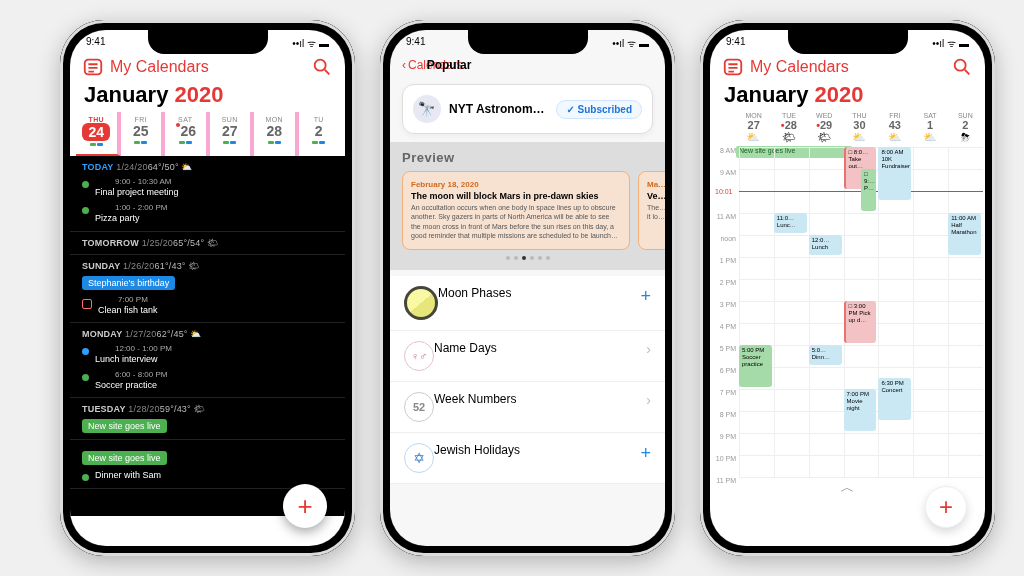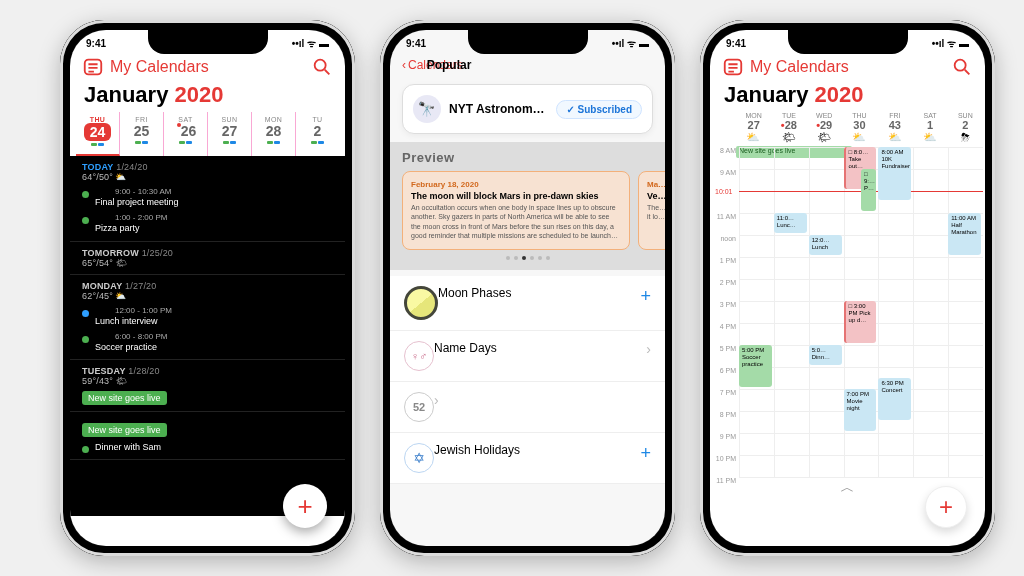--- a/index.html
+++ b/index.html
@@ -15,46 +15,46 @@
     --bg:#f0f0f0;
   }
   html,body{margin:0;padding:0;background:var(--bg);font-family:-apple-system,BlinkMacSystemFont,"Helvetica Neue",Arial,sans-serif;}
   .stage{width:1024px;height:576px;position:relative;background:var(--bg);}
   .phone{
     position:absolute;top:20px;width:295px;height:536px;
     background:#111;border-radius:44px;box-shadow:0 6px 22px rgba(0,0,0,.25),inset 0 0 0 3px #dcdcdc,inset 0 0 0 10px #000;
   }
   .phone .screen{position:absolute;inset:10px;border-radius:36px;overflow:hidden;background:#fff;}
   .notch{position:absolute;top:0;left:50%;transform:translateX(-50%);width:120px;height:24px;background:#000;border-radius:0 0 16px 16px;z-index:50;}
-  .statusbar{display:flex;justify-content:space-between;align-items:center;padding:6px 16px 2px;font-size:10px;font-weight:700;}
+  .statusbar{display:flex;justify-content:space-between;align-items:flex-start;padding:6px 16px 2px;font-size:10px;font-weight:400;}
   .status-right span{}
   
   #p1{left:60px;}
   #p2{left:380px;}
   #p3{left:700px;}
 
   
   .p1-headbar{display:flex;justify-content:space-between;align-items:center;padding:4px 12px;color:var(--red);}
   .icon-box{width:22px;height:22px;display:flex;align-items:center;justify-content:center;}
   .title-line{padding:0 14px 4px;font-size:22px;font-weight:800;}
   .title-line .year{color:var(--red);}
   .daystrip{display:flex;padding:0 6px;background:#fff;}
-  .daycell{flex:1;min-width:0;text-align:center;padding:4px 0 8px;border-right:1px solid #f9a8d4;}
+  .daycell{flex:1;min-width:0;text-align:center;padding:4px 0 8px;border-right:4px solid #f9a8d4;}
   .daycell:last-child{border-right:none;}
   .daycell .dow{font-size:7px;color:#888;letter-spacing:.4px;}
   .daycell .num{font-size:14px;font-weight:600;color:#666;}
   .daycell.sel{border-bottom:2px solid var(--red);} 
   .daycell.sel .dow{color:var(--red);font-weight:700;}
   .daycell.sel .num{color:var(--red);display:inline-block;background:var(--red);color:#fff;border-radius:6px;padding:1px 6px;}
   .daycell .reddot{width:4px;height:4px;border-radius:50%;background:var(--red);display:inline-block;margin-left:2px;vertical-align:top;}
   .busy{margin-top:2px;display:flex;justify-content:center;gap:1px;}
   .busy span{display:inline-block;width:6px;height:3px;border-radius:1px;}
   .agenda{background:#000;color:#fff;overflow:hidden;font-size:9px;height:360px;}
   .ag-day{border-bottom:1px solid #222;padding:6px 12px 6px;}
-  .ag-dayhead{display:flex;justify-content:flex-start;color:#ccc;font-weight:700;font-size:9px;letter-spacing:.2px;text-transform:uppercase;flex-direction:column;}
+  .ag-dayhead{display:flex;justify-content:flex-start;color:#ccc;font-weight:700;font-size:9px;letter-spacing:.2px;text-transform:uppercase;}
   .ag-dayhead .temp{font-weight:500;color:#bbb;text-transform:none;font-size:9px;}
   .ag-dayhead.today strong{color:#2e9fff;}
   .ag-item{margin-top:5px;display:flex;gap:6px;align-items:flex-start;}
   .ag-dot{width:7px;height:7px;border-radius:50%;margin-top:4px;flex:none;}
   .ag-sq{width:8px;height:8px;border:1.5px solid #ff6a6a;border-radius:2px;margin-top:4px;flex:none;}
   .ag-item .txt{line-height:1.25;}
   .ag-item .time{display:block;color:#aaa;font-size:8px;margin-left:20px;}
   .ag-pill{display:inline-block;background:#1e88e5;color:#fff;border-radius:3px;padding:2px 6px;font-size:9px;}
   .ag-pill.green{background:#4caf50;}
   .fab{position:absolute;bottom:18px;right:18px;width:44px;height:44px;border-radius:50%;background:#fff;display:flex;align-items:center;justify-content:center;color:var(--red);font-size:26px;box-shadow:0 4px 12px rgba(0,0,0,.35);z-index:30;}
@@ -213,20 +213,33 @@
             </div>
           </div>
           <div class="ag-day">
             <div class="ag-dayhead ">
     <span><strong>TOMORROW</strong> <span style="color:#888;font-weight:400">1/25/20</span></span>
     <span class="temp">65°/54° 🌤</span>
             </div>
           </div>
           <div class="ag-day">
             <div class="ag-dayhead ">
+    <span><strong>SUNDAY</strong> <span style="color:#888;font-weight:400">1/26/20</span></span>
+    <span class="temp">61°/43° 🌤</span>
+            </div>
+            <div class="ag-item">
+              <span class="ag-pill ">Stephanie's birthday</span>
+            </div>
+            <div class="ag-item">
+              <span class="ag-sq"></span>
+        <span class="txt"><span class="time">7:00 PM</span>Clean fish tank</span>
+            </div>
+          </div>
+          <div class="ag-day">
+            <div class="ag-dayhead ">
     <span><strong>MONDAY</strong> <span style="color:#888;font-weight:400">1/27/20</span></span>
     <span class="temp">62°/45° ⛅</span>
             </div>
             <div class="ag-item">
               <span class="ag-dot" style="background:#2e9fff"></span>
         <span class="txt"><span class="time">12:00 - 1:00 PM</span>Lunch interview</span>
             </div>
             <div class="ag-item">
               <span class="ag-dot" style="background:#4caf50"></span>
         <span class="txt"><span class="time">6:00 - 8:00 PM</span>Soccer practice</span>
@@ -309,20 +322,21 @@
     <span class="lbl">Moon Phases</span>
     <span class="act">+</span>
           </div>
           <div class="p2-row">
             <span class="circ name">♀♂</span>
     <span class="lbl">Name Days</span>
     <span class="chev">›</span>
           </div>
           <div class="p2-row">
             <span class="circ week">52</span>
+    <span class="lbl">Week Numbers</span>
     <span class="chev">›</span>
           </div>
           <div class="p2-row">
             <span class="circ star">✡</span>
     <span class="lbl">Jewish Holidays</span>
     <span class="act">+</span>
           </div>
         </div>
   </div>
 </div>

